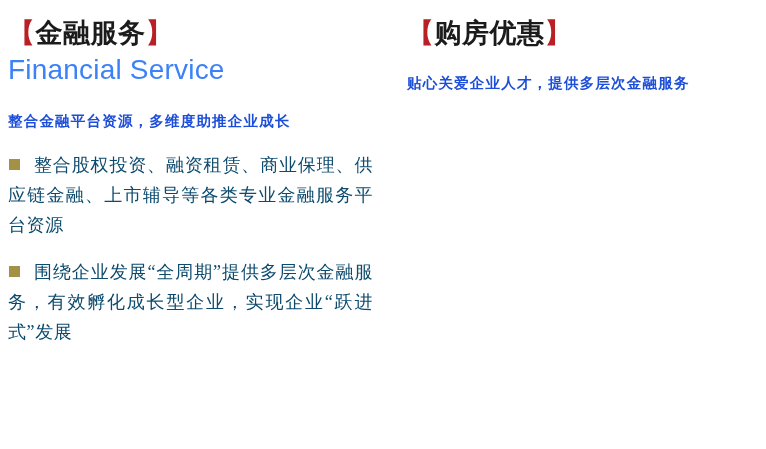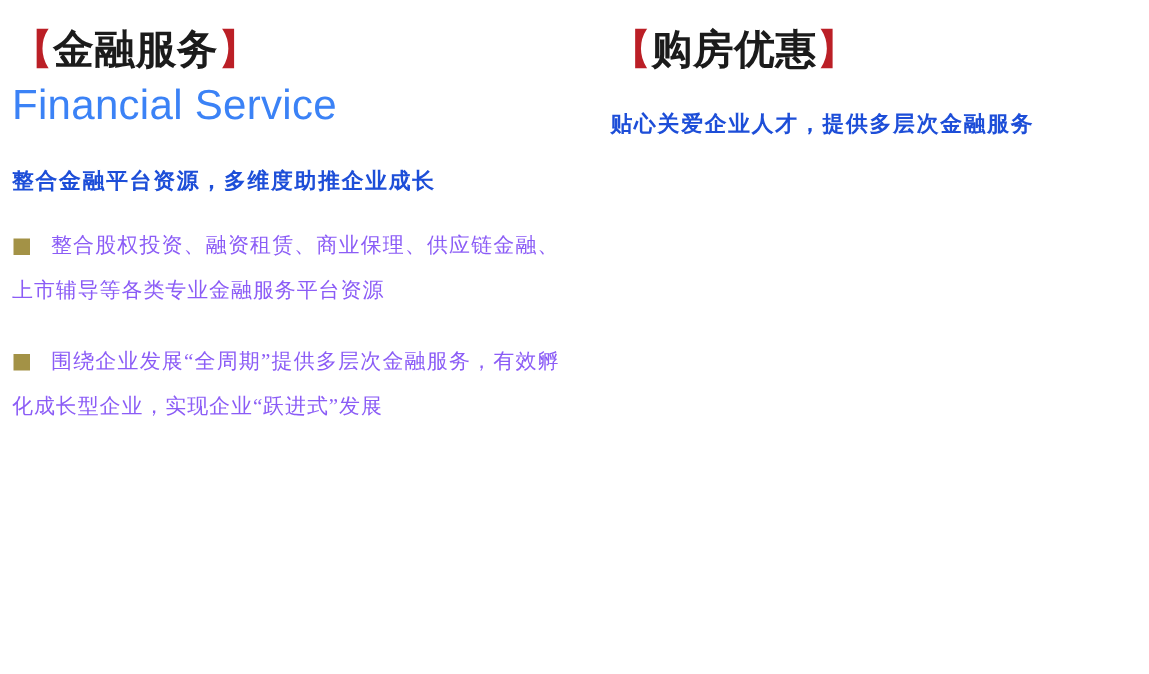--- a/index.html
+++ b/index.html
@@ -77,23 +77,23 @@
 
   
   .bullets {
     list-style: none;
     margin: 18px 0 0 0;
     padding: 0;
   }
   .bullet-item {
     position: relative;
     font-family: "Liberation Serif", "DejaVu Serif", serif;
-    font-size: 14px;
+    font-size: 18px;
     line-height: 30px;
-    color: #8b5cf6;
+    color: #0c4a6e;
     letter-spacing: 0.6px;
     margin: 4px 0 17px 0;
     text-indent: 26px;
     text-align: justify;
   }
   .bullet-item:last-child {
     margin-bottom: 0;
   }
   .bullet-square {
     position: absolute;

